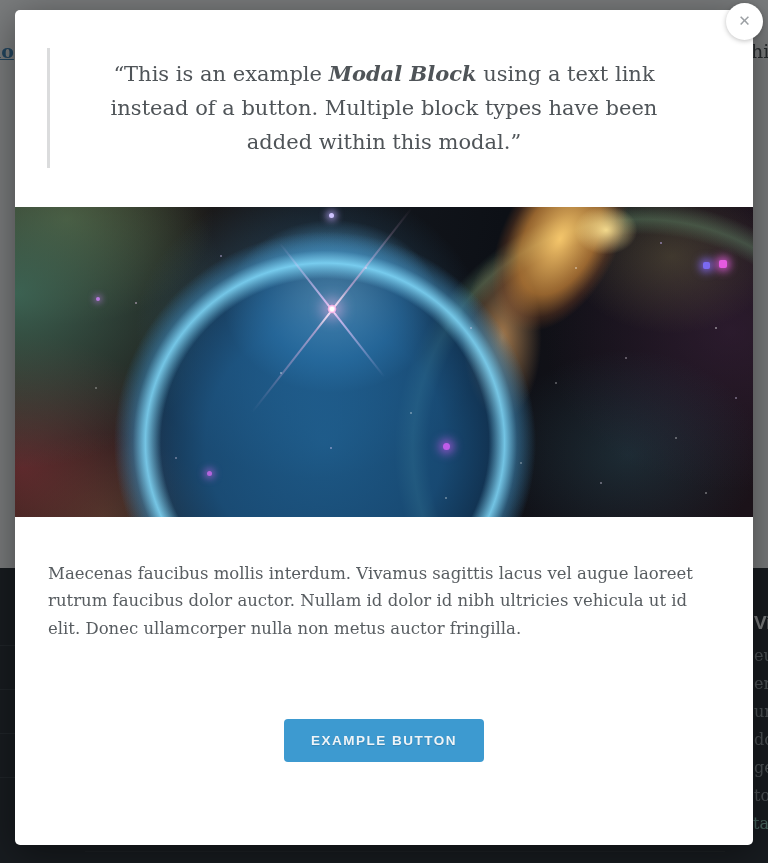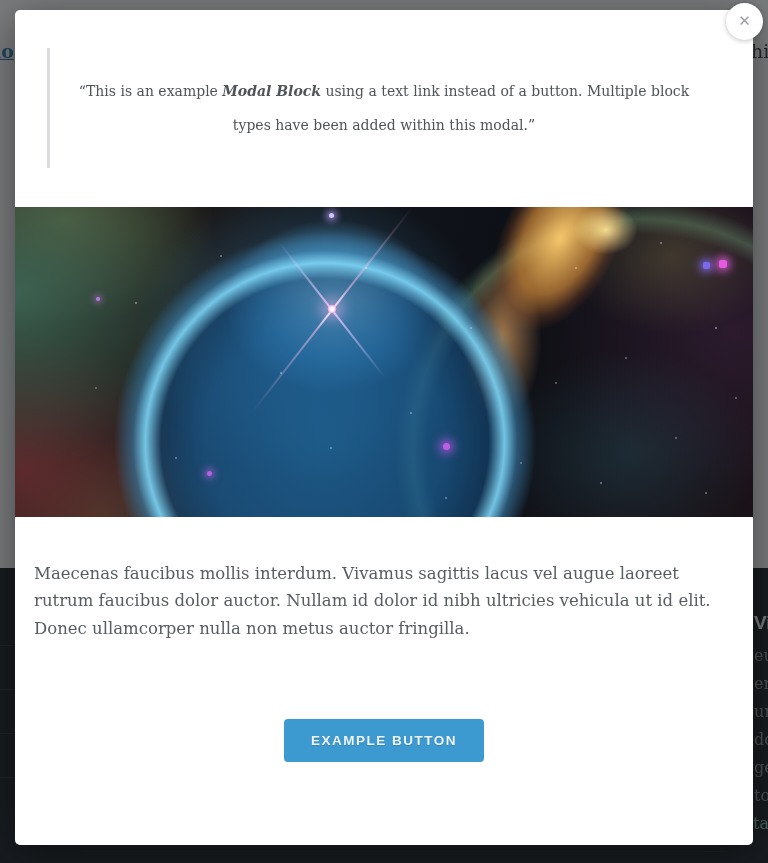--- a/index.html
+++ b/index.html
@@ -38,21 +38,21 @@
   }
   .close-btn{
     position:absolute;left:711px;top:-7px;width:37px;height:37px;border-radius:50%;
     background:#ffffff;border:none;box-shadow:0 1px 5px rgba(0,0,0,0.25);
     color:#9b9fa3;font-size:15px;font-weight:bold;line-height:37px;text-align:center;
     cursor:pointer;font-family:"DejaVu Sans",sans-serif;padding:0;
   }
   .quote-block{position:relative;margin:38px 0 0 0;height:120px;display:flex;align-items:center;}
   .quote-border{position:absolute;left:32px;top:0;width:3px;height:120px;background:#dbdcdd;}
   .quote-text{
-    width:616px;margin:0 auto;text-align:center;font-size:14px;line-height:34px;color:#4f5458;
+    width:616px;margin:0 auto;text-align:center;font-size:21px;line-height:34px;color:#4f5458;
   }
   .quote-text .em{font-weight:bold;font-style:italic;}
   
   .nebula{
     position:relative;margin-top:39px;width:738px;height:310px;overflow:hidden;
     background:
       
       radial-gradient(circle 315px at 42% 76%, rgba(16,60,96,0) 52%, rgba(132,222,255,0.85) 57%, rgba(80,160,205,0.4) 61%, rgba(0,0,0,0) 67%),
       
       radial-gradient(circle 315px at 42% 76%, rgba(32,105,160,0.80) 0%, rgba(27,92,145,0.75) 38%, rgba(18,66,110,0.6) 56%, rgba(0,0,0,0) 67%),
@@ -112,21 +112,21 @@
       265px 165px 0 0 rgba(255,255,255,0.45), 315px 240px 0 0 rgba(230,210,255,0.5),
       395px 205px 0 0 rgba(255,255,255,0.4), 455px 120px 0 0 rgba(240,220,255,0.45),
       505px 255px 0 0 rgba(255,255,255,0.35), 560px 60px 0 0 rgba(255,255,255,0.45),
       610px 150px 0 0 rgba(255,240,255,0.4), 645px 35px 0 0 rgba(200,180,255,0.6),
       660px 230px 0 0 rgba(255,255,255,0.4), 700px 120px 0 0 rgba(255,255,255,0.5),
       720px 190px 0 0 rgba(230,220,255,0.45), 690px 285px 0 0 rgba(255,255,255,0.4),
       540px 175px 0 0 rgba(255,255,255,0.35), 350px 60px 0 0 rgba(255,255,255,0.4),
       160px 250px 0 0 rgba(255,230,255,0.4), 80px 180px 0 0 rgba(255,255,255,0.35),
       430px 290px 0 0 rgba(255,255,255,0.4), 585px 275px 0 0 rgba(240,230,255,0.45);}
   
-  .columns{display:flex;gap:49px;padding:0 19px;margin-top:26px;}
+  .columns{display:flex;gap:49px;padding:0 33px;margin-top:26px;}
   .col{flex:1;font-size:16.5px;line-height:27.5px;color:#585d61;}
   
   .button-row{text-align:center;margin-top:60px;}
   .example-btn{
     display:inline-block;background:#3d9ad0;color:#eef4f8;border:none;border-radius:4px;
     padding:14px 27px;font-family:"Liberation Sans",sans-serif;font-weight:bold;
     font-size:13.5px;letter-spacing:1.5px;cursor:pointer;
     text-shadow:0 1px 1px rgba(0,0,0,0.15);
   }
 </style>

